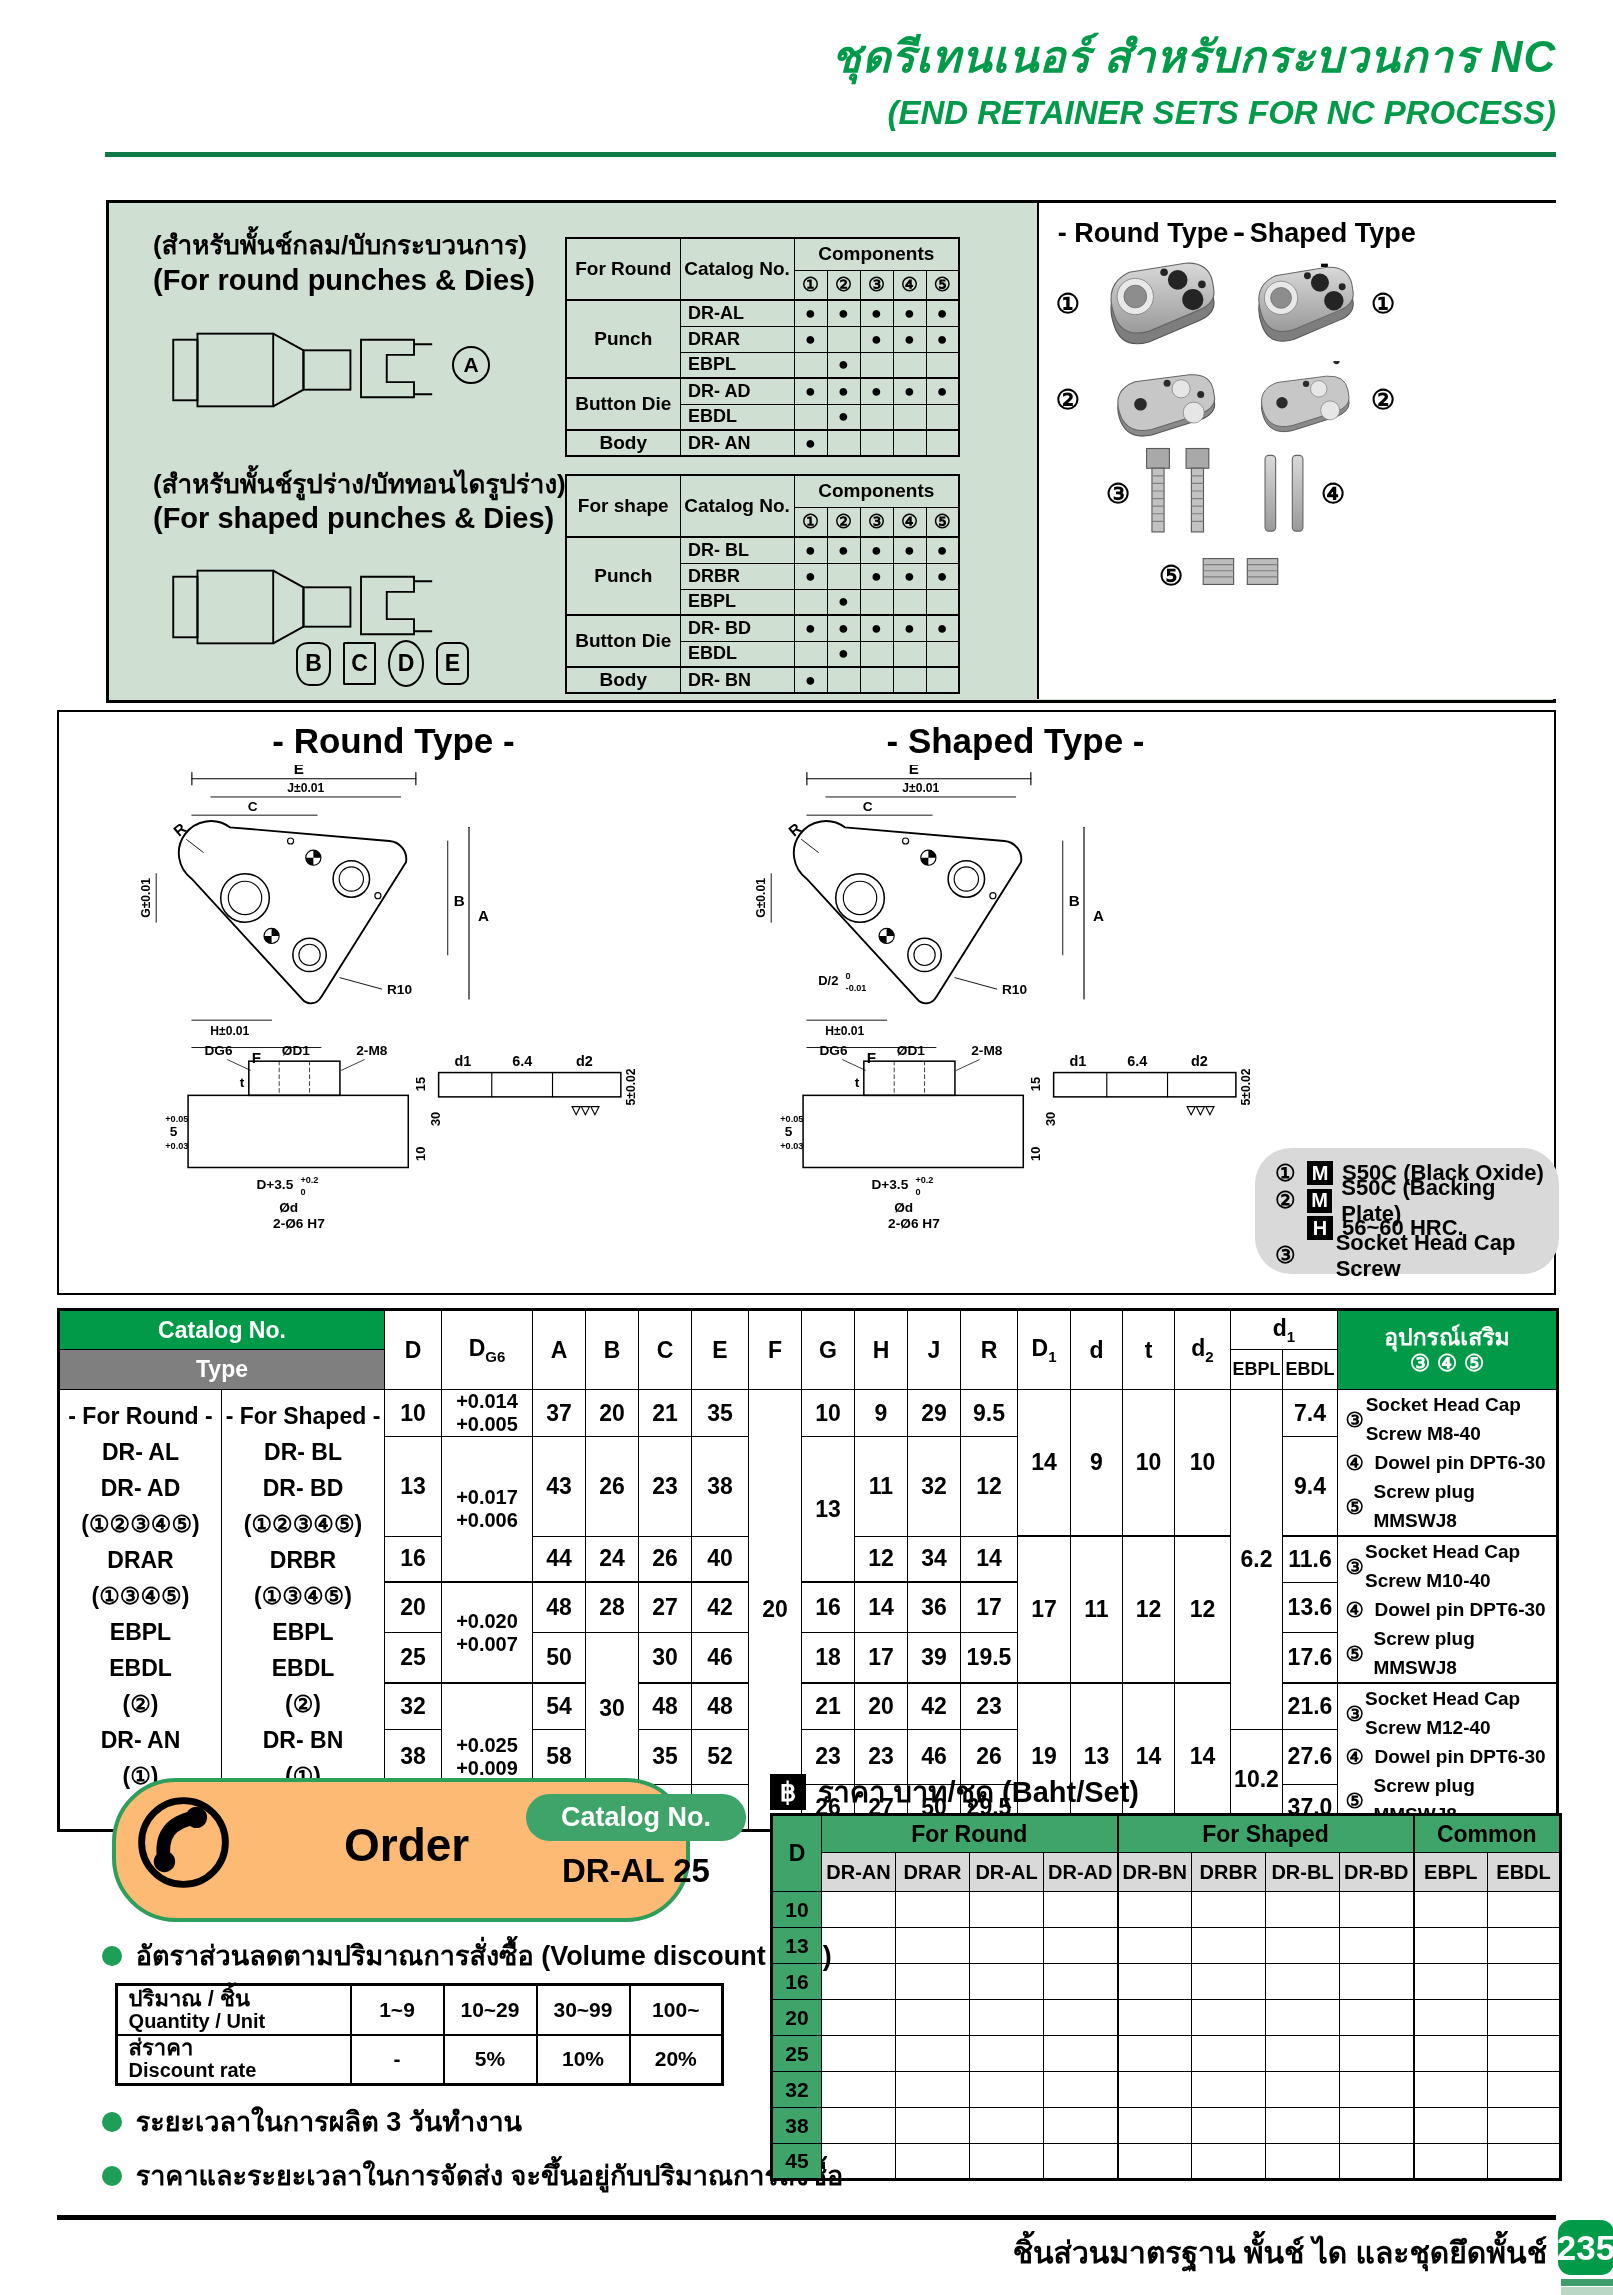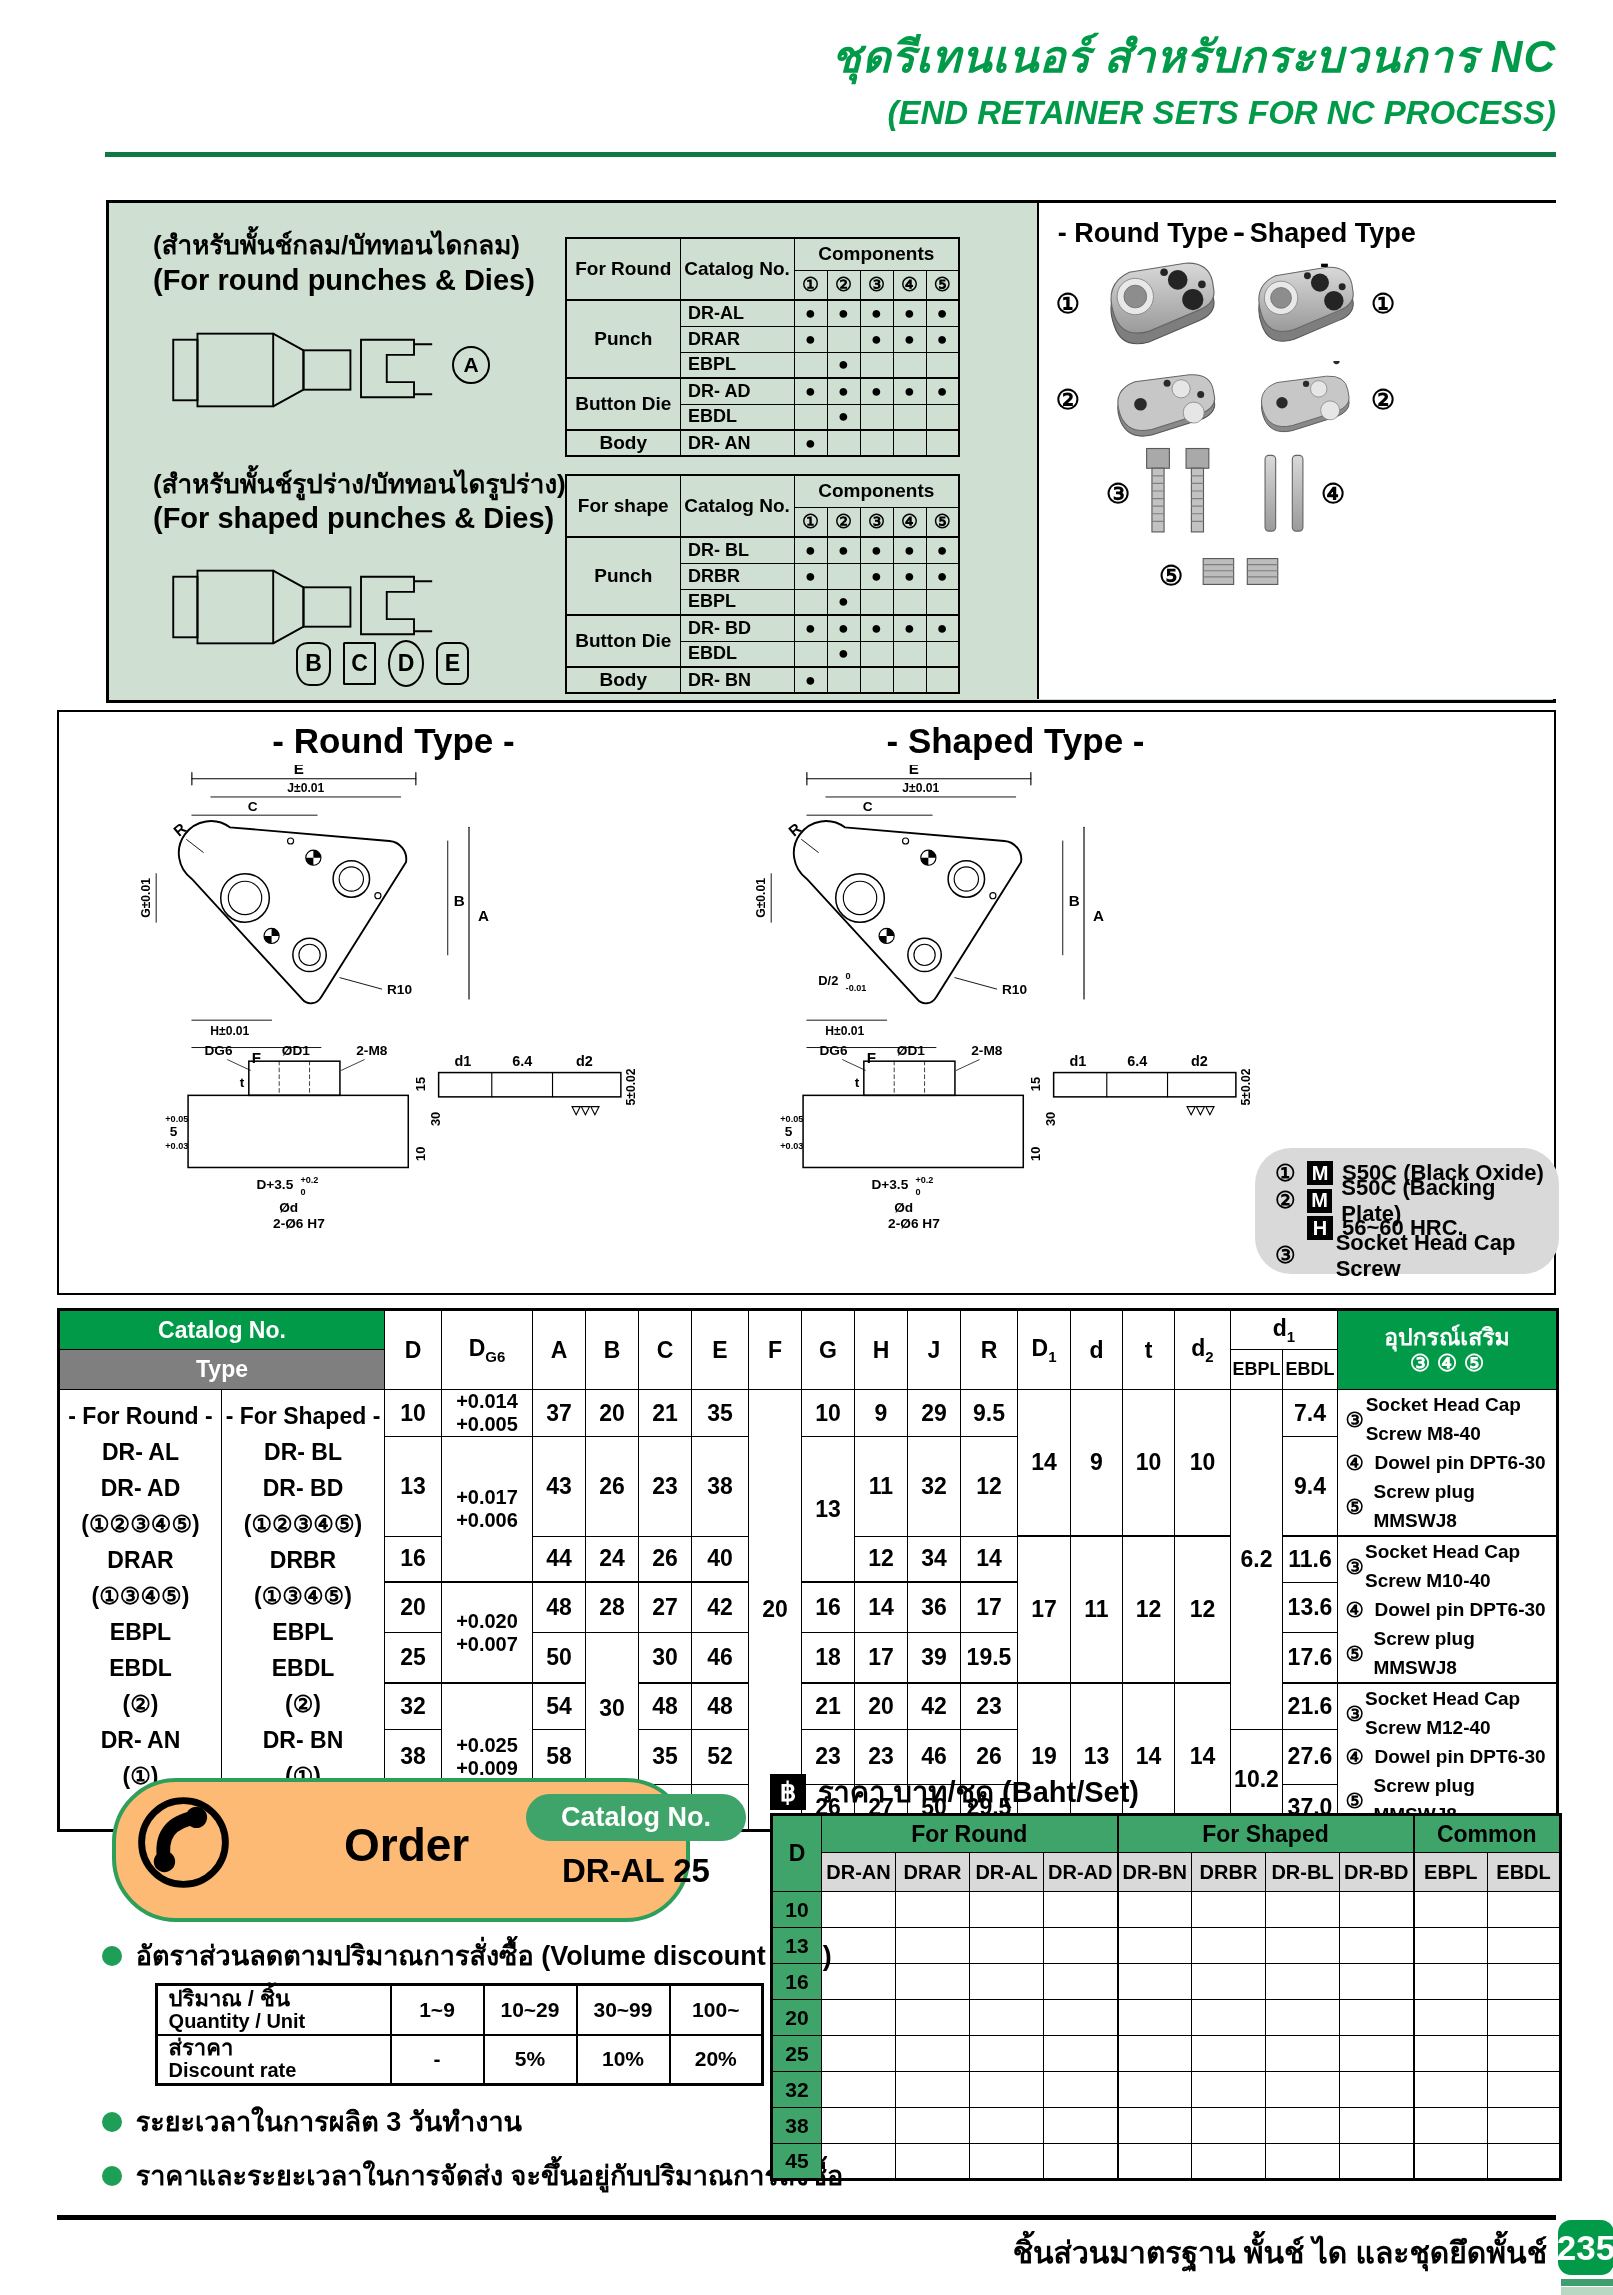--- a/index.html
+++ b/index.html
@@ -80,21 +80,21 @@
   .pill { position:absolute; left:410px; top:12px; width:220px; height:47px; background:#3fa469;
           border-radius:23.5px; color:#fff; font-size:27px; font-weight:bold;
           display:flex; align-items:center; justify-content:center; }
   .order-ex { position:absolute; left:410px; top:70px; width:220px; text-align:center;
               font-size:33px; font-weight:bold; }
   .bullet { position:absolute; display:flex; align-items:center; }
   .bdot { width:20px; height:20px; border-radius:50%; background:#1e9e56; margin-right:13.7px; flex:none; }
   .btxt { font-size:27px; font-weight:bold; }
 
   table.disc { position:absolute; left:115px; top:1983px; width:607px; border-collapse:collapse;
-               border:3px solid #000; table-layout:fixed;margin-left:40px; }
+               border:3px solid #000; table-layout:fixed; }
   table.disc td { border:2.3px solid #000; text-align:center; font-weight:bold; }
   table.disc tr { height:50px; }
   .disc-lbl { text-align:left !important; padding-left:10.6px; line-height:23px; }
   .disc-lbl .l1 { font-size:22px; }
   .disc-lbl .l2 { font-size:20px; }
   .disc-val { font-size:21px; }
 
   
   .price-title { position:absolute; left:770px; top:1769px; display:flex; align-items:center; }
   .baht-badge { width:36px; height:36px; background:#000; color:#fff; display:flex; align-items:center;
@@ -129,21 +129,21 @@
 <div id="page">
 
   <div class="hdr">
     <div class="th">ชุดรีเทนเนอร์ สำหรับกระบวนการ NC</div>
     <div class="en">(END RETAINER SETS FOR NC PROCESS)</div>
   </div>
   <div class="hdr-rule"></div>
 
   <div class="info">
     <div class="info-left">
-      <div class="t-th" style="position:absolute;left:44px;top:21px;">(สำหรับพั้นช์กลม/บัททอนไดกลม)</div>
+      <div class="t-th" style="position:absolute;left:44px;top:21px;">(สำหรับพั้นช์กลม/บับกระบวนการ)</div>
       <div class="t-en" style="position:absolute;left:44px;top:61px;">(For round punches &amp; Dies)</div>
       <svg class="sketch" style="left:61px;top:114px;" width="273" height="106" viewBox="0 0 360 140">
         <g fill="none" stroke="#000" stroke-width="2.5">
           <rect x="4" y="30" width="32" height="80"></rect>
           <rect x="36" y="22" width="100" height="96"></rect>
           <path d="M136 22 L176 44 L176 96 L136 118"></path>
           <rect x="176" y="44" width="62" height="52"></rect>
           <path d="M252 30 h70 v20 h-36 v36 h36 v20 h-70 z"></path>
           <path d="M322 36 h24 M322 102 h24"></path>
         </g>

